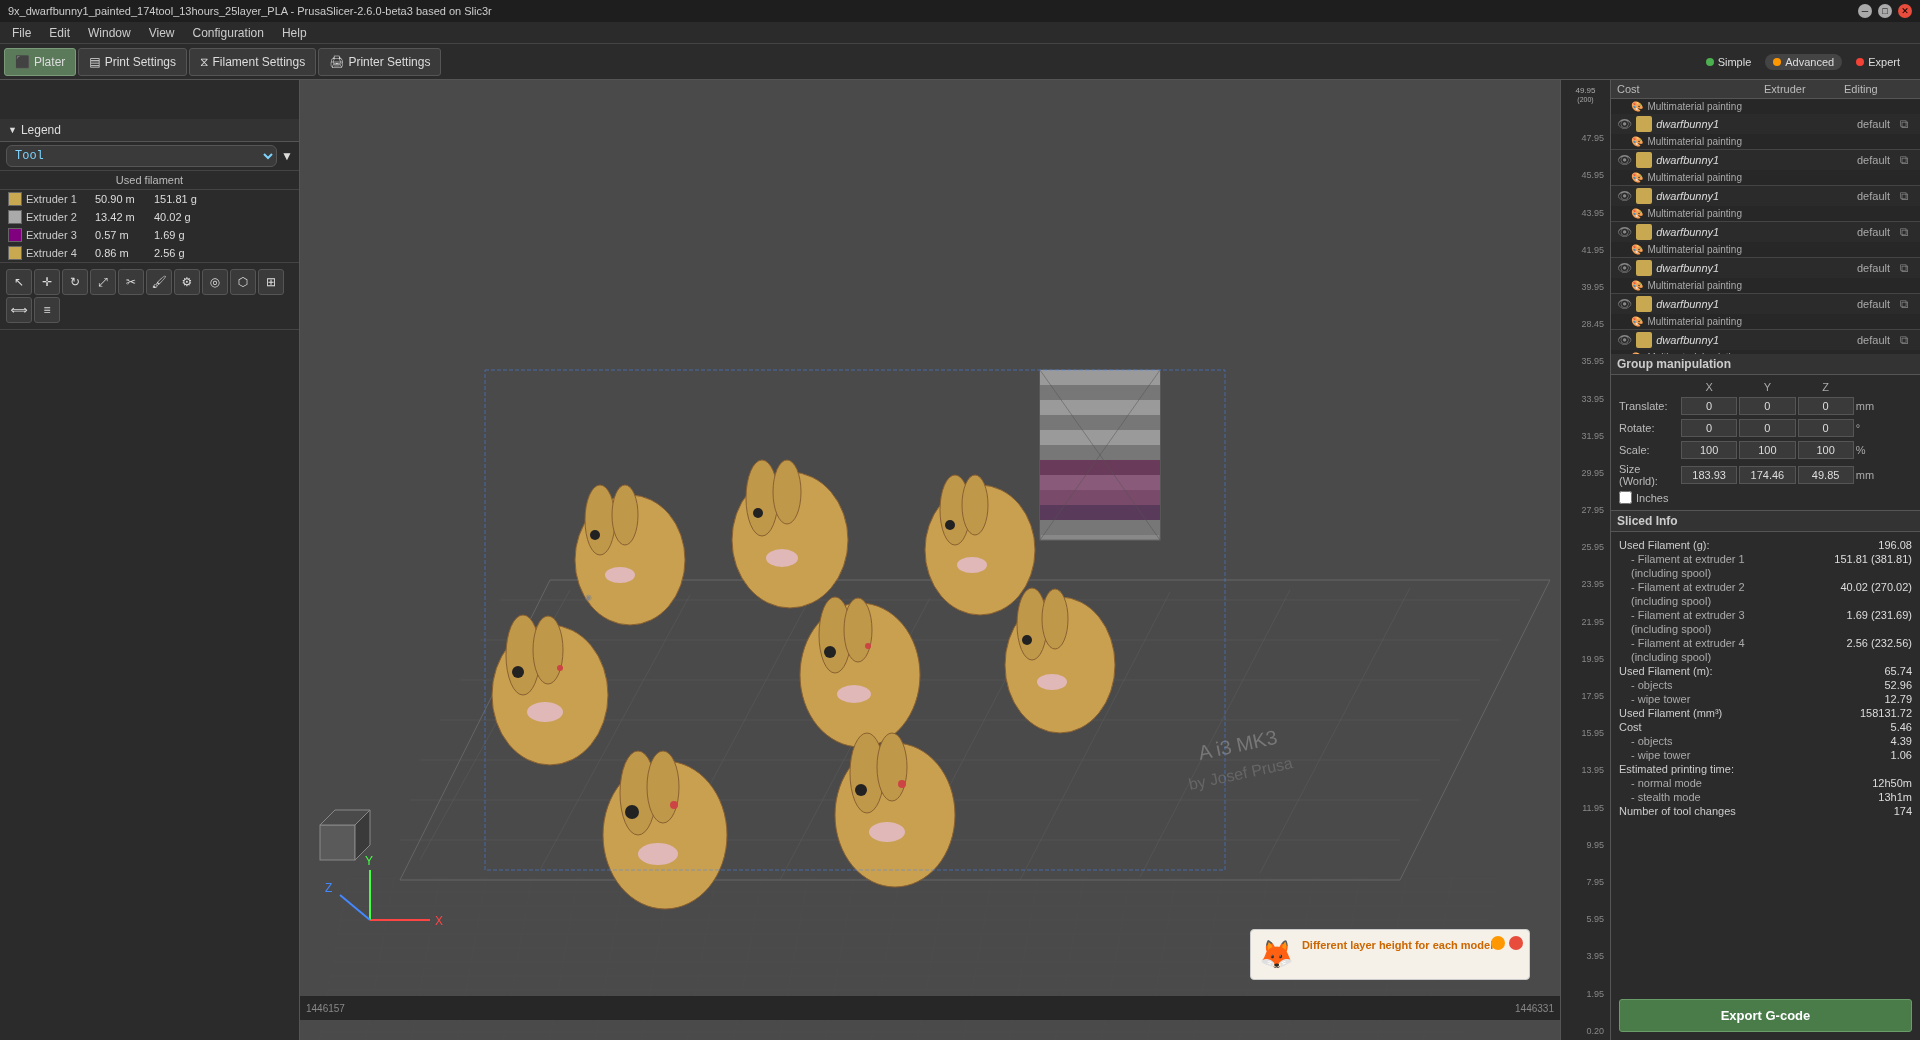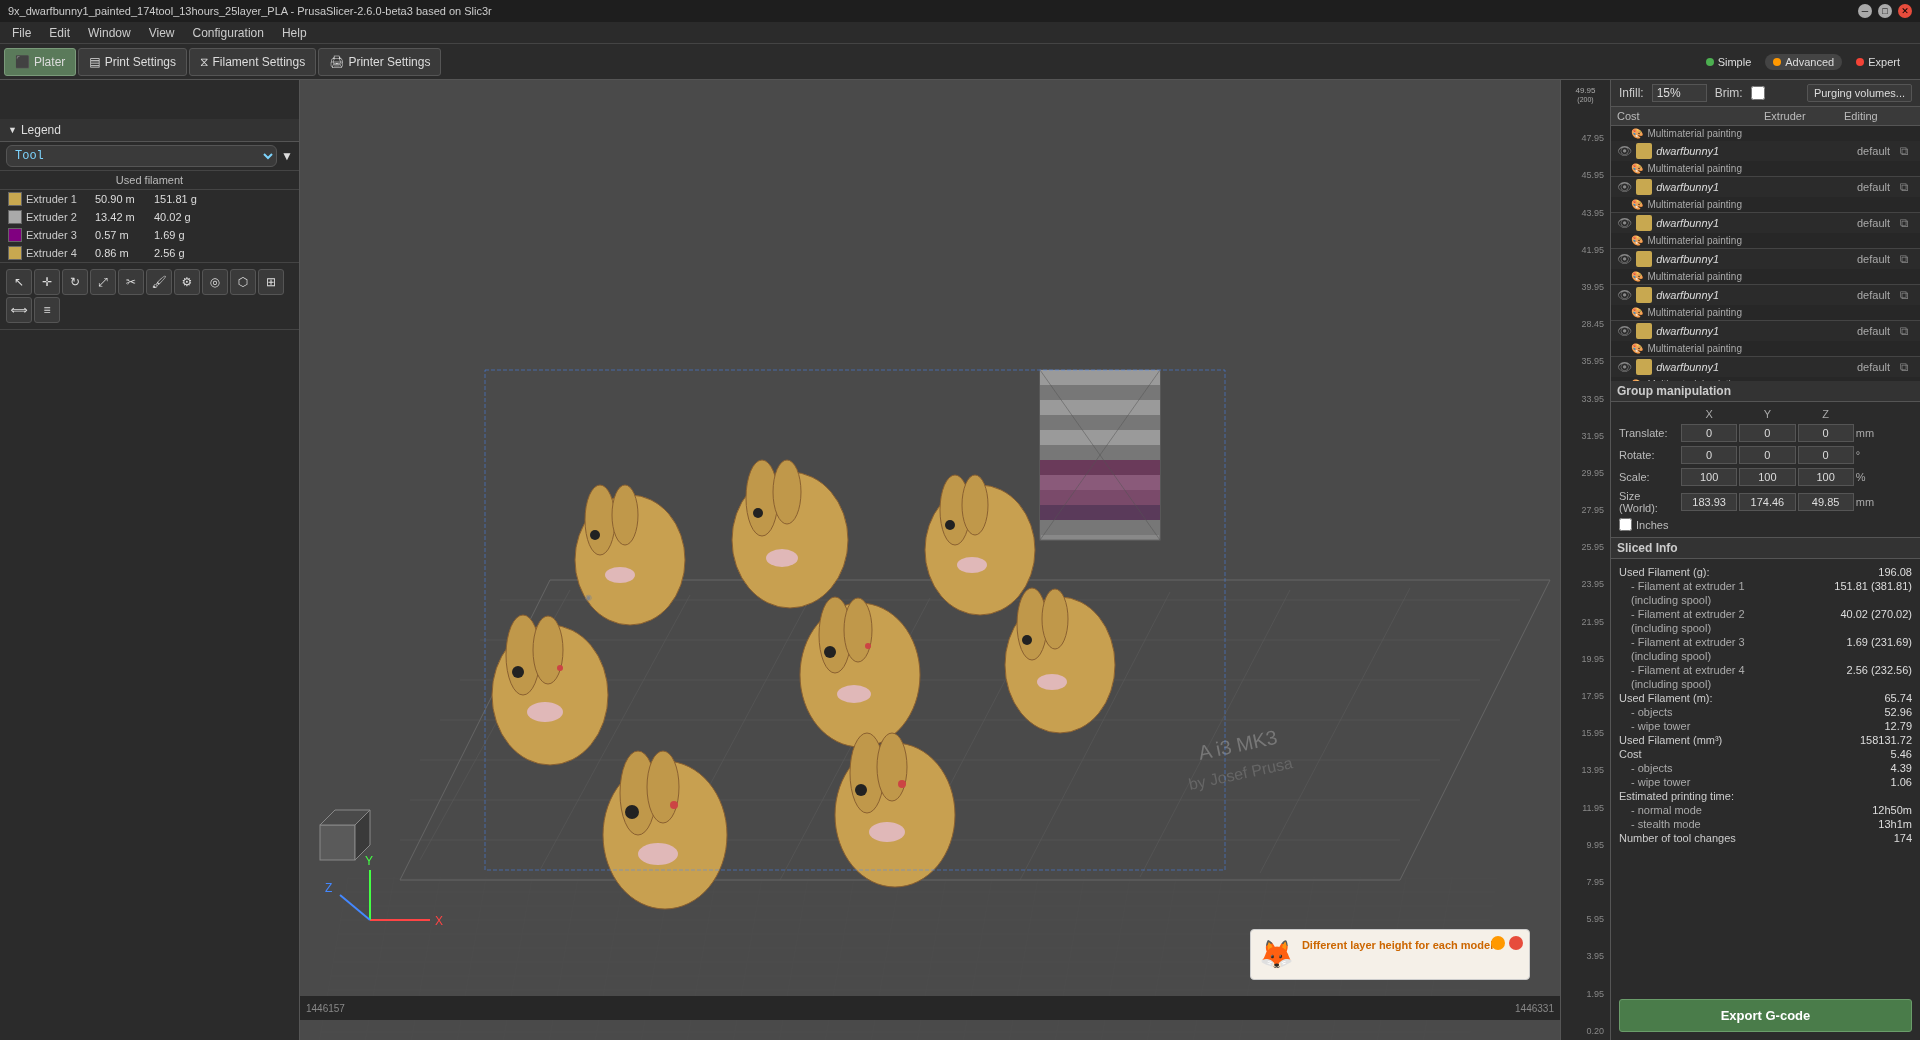--- a/index.html
+++ b/index.html
@@ -449,27 +449,20 @@
       </div>
       <div id="tooltip-buttons">
         <button class="tooltip-btn tooltip-orange"></button>
         <button class="tooltip-btn tooltip-red"></button>
       </div>
     </div>
   </div>
 
   <div id="right-panel">
 
-    <div id="right-top-bar">
-      <span class="right-top-label">Infill:</span>
-      <input type="text" class="infill-input" value="15%" style="">
-      <span class="right-top-label">Brim:</span>
-      <input type="checkbox" class="brim-check" style="">
-      <button class="purging-btn">Purging volumes...</button>
-    </div>
 
     <div id="objects-list-header">
       <span>Cost</span>
       <span>Extruder</span>
       <span>Editing</span>
     </div>
 
     <div class="obj-sub-row">
       <span>🎨</span>
       <span>Multimaterial painting</span>

